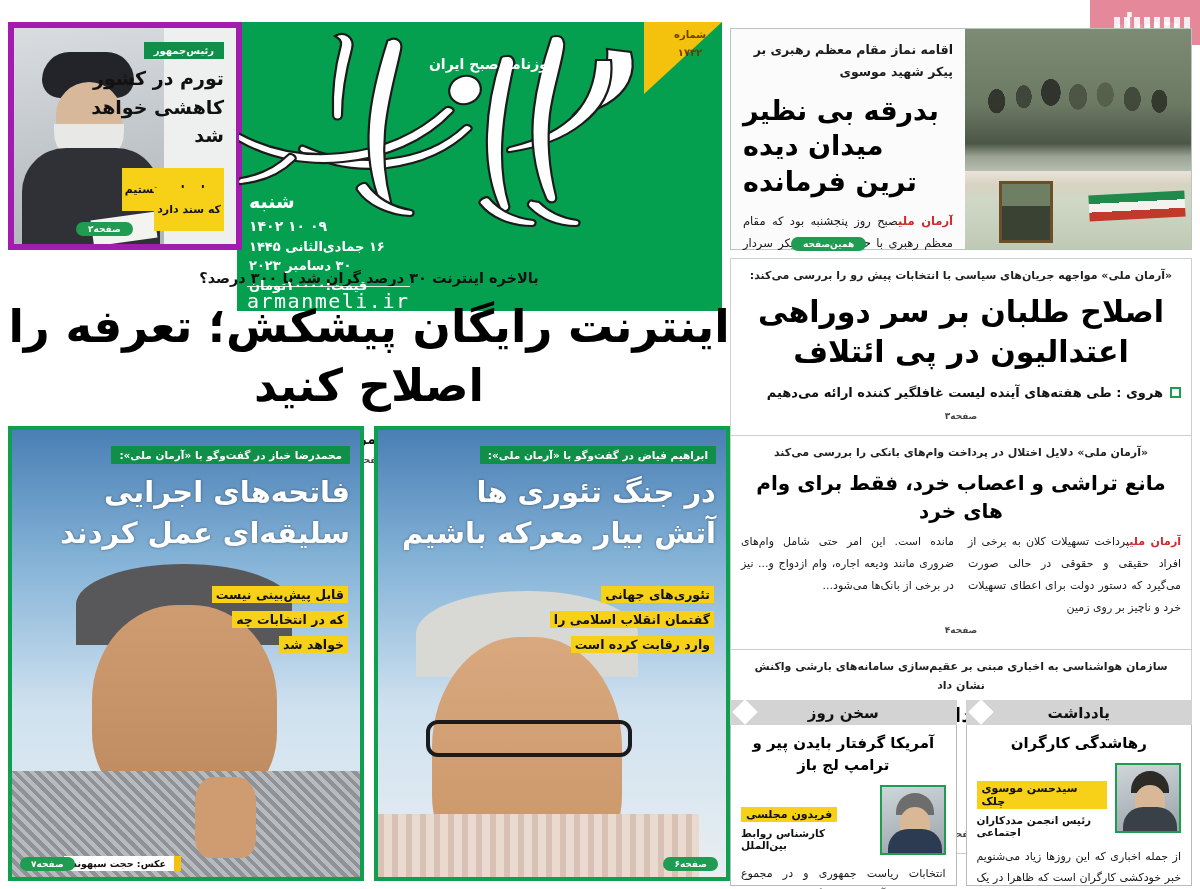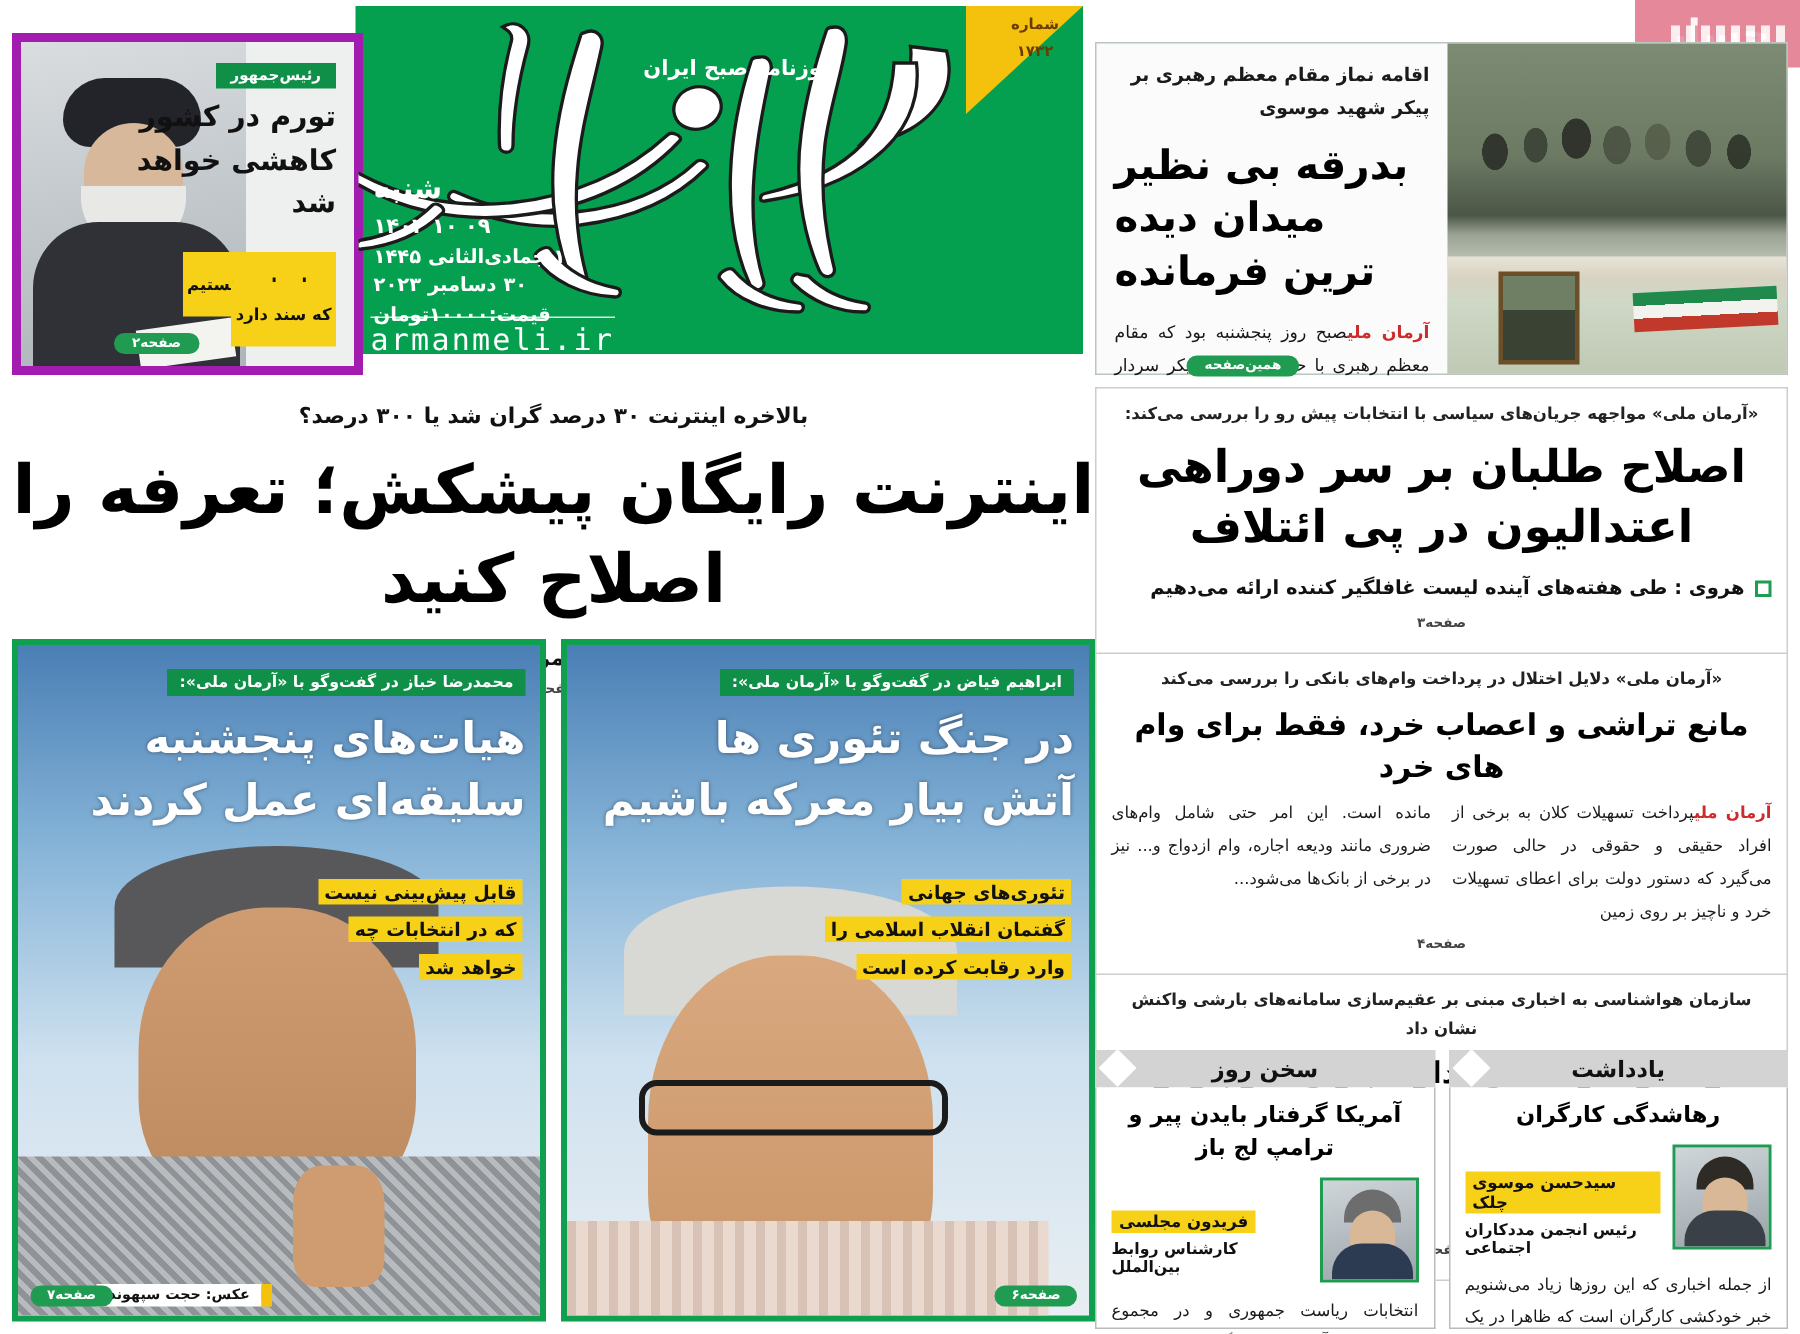--- a/index.html
+++ b/index.html
@@ -88,21 +88,21 @@
   }
   .brandname { color:#cf2b2b; font-weight:bold; }
   .page-tag-green {
     position:absolute; bottom:-2px; left:60px;
     background:#1f9c52; color:#fff; font-size:9px; padding:2px 12px;
     border-radius:9px; font-weight:bold;
   }
 
   
   .masthead {
-    position:absolute; top:4px; right:478px; width:485px; height:232px;
+    position:absolute; top:22px; right:478px; width:485px; height:289px;
     background:#04a050; overflow:hidden;
   }
   .mh-flag {
     position:absolute; top:0; right:0; width:78px; height:72px;
     background:#f4c20d; clip-path:polygon(0 0,100% 0,0 100%);
     z-index:3;
   }
   .mh-flag span {
     position:absolute; top:6px; right:6px; color:#6b3b00; font-weight:bold;
     font-size:10px; text-align:center; line-height:1.35; display:block; width:52px;
@@ -530,21 +530,21 @@
 
       <div class="card">
         <div class="face-b">
           <div class="hair"></div>
             <div class="skin"></div>
             <div class="suit"></div>
             <div class="hand"></div>
         </div>
         <div class="card-label">محمدرضا خباز در گفت‌وگو با «آرمان ملی»:</div>
         <div class="card-title">
-          <div>هیات‌های پنجشنبه</div>
+          <div>فاتحه‌های اجرایی</div>
           <div>سلیقه‌ای عمل کردند</div>
         </div>
         <div class="card-quote" style="right:12px;">
           <span>قابل پیش‌بینی نیست</span><br>
           <span>که در انتخابات چه</span><br>
           <span>خواهد شد</span>
         </div>
         <div class="photo-credit">عکس: حجت سپهوند</div>
         <div class="card-pagetag" style="left:8px;">صفحه۷</div>
       </div>

